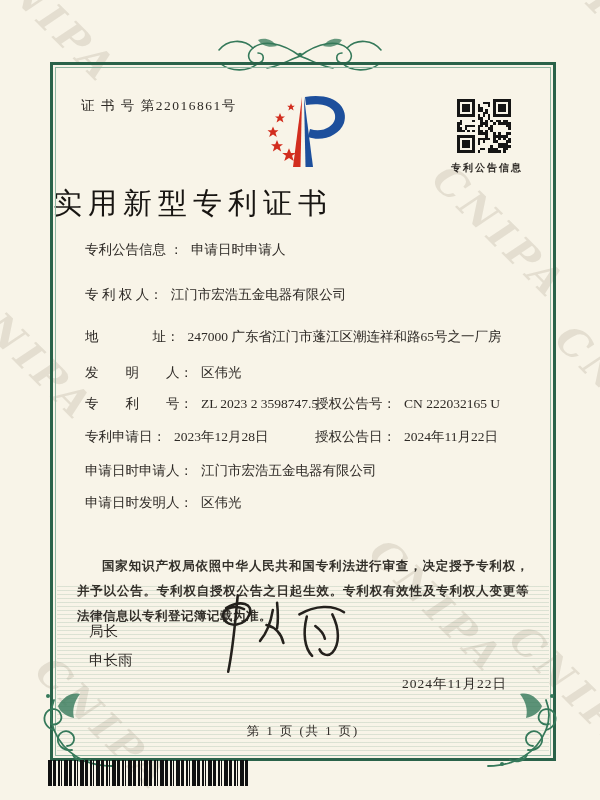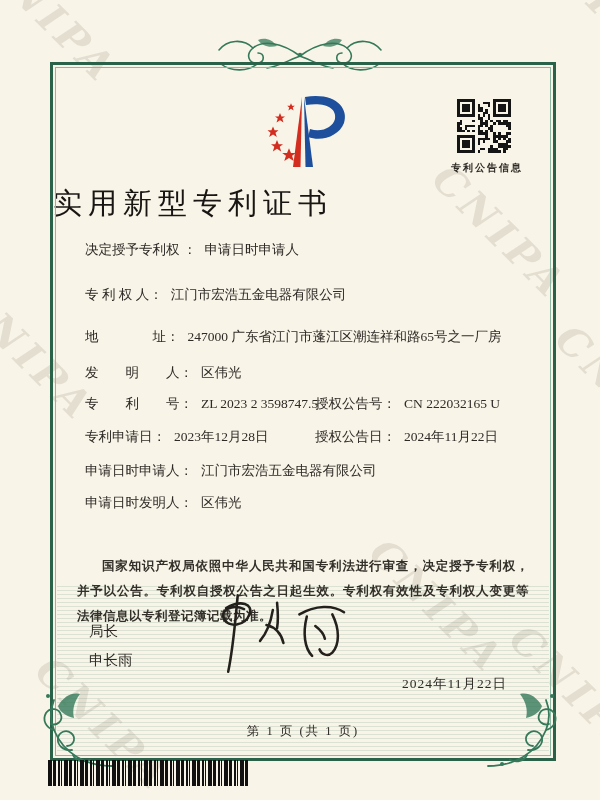--- a/index.html
+++ b/index.html
@@ -67,20 +67,21 @@
     </g>
     <path d="M62,12 c-5,-7 -13,-9 -19,-6 c4,6 11,8 19,6 z" fill="var(--ornament-green,#35795a)" opacity="0.75"></path>
     <path d="M108,12 c5,-7 13,-9 19,-6 c-4,6 -11,8 -19,6 z" fill="var(--ornament-green,#35795a)" opacity="0.75"></path>
     <circle cx="85" cy="21" r="2.2" fill="var(--ornament-green,#35795a)"></circle>
   </svg>
 
   <div class="frame">
 
     <div class="wave-band"></div>
 
+    <div class="cert-no">证 书 号 第22016861号</div>
 
     <svg class="logo" width="130" height="80" viewBox="0 0 130 80">
       <g fill="var(--logo-red,#d22d1e)">
         <path transform="translate(48,16) scale(0.38)" d="M0,-10 L2.9,-3.1 10,-3.1 4.5,1.2 6.9,9 0,4.5 -6.9,9 -4.5,1.2 -10,-3.1 -2.9,-3.1 Z"></path>
         <path transform="translate(37,27) scale(0.5)" d="M0,-10 L2.9,-3.1 10,-3.1 4.5,1.2 6.9,9 0,4.5 -6.9,9 -4.5,1.2 -10,-3.1 -2.9,-3.1 Z"></path>
         <path transform="translate(30,41) scale(0.55)" d="M0,-10 L2.9,-3.1 10,-3.1 4.5,1.2 6.9,9 0,4.5 -6.9,9 -4.5,1.2 -10,-3.1 -2.9,-3.1 Z"></path>
         <path transform="translate(34,55) scale(0.6)" d="M0,-10 L2.9,-3.1 10,-3.1 4.5,1.2 6.9,9 0,4.5 -6.9,9 -4.5,1.2 -10,-3.1 -2.9,-3.1 Z"></path>
         <path transform="translate(46,64) scale(0.68)" d="M0,-10 L2.9,-3.1 10,-3.1 4.5,1.2 6.9,9 0,4.5 -6.9,9 -4.5,1.2 -10,-3.1 -2.9,-3.1 Z"></path>
         <polygon points="59,6 50,76 57.5,76"></polygon>
       </g>
@@ -312,21 +313,21 @@
           <rect x="15" y="20" width="1" height="1"></rect>
           <rect x="16" y="20" width="1" height="1"></rect>
           <rect x="18" y="20" width="1" height="1"></rect>
         </svg>
       <div class="qr-caption">专利公告信息</div>
     </div>
 
     <h1 class="title">实用新型专利证书</h1>
 
     <div class="row" style="top:176px">
-      <span>决定授予专利权 ：</span><span class="val">申请日时申请人</span>
+      <span>专利公告信息 ：</span><span class="val">申请日时申请人</span>
     </div>
     <div class="row" style="top:221px">
       <span>专 利 权 人：</span><span class="val">江门市宏浩五金电器有限公司</span>
     </div>
     <div class="row" style="top:263px">
       <span>地　　　　址：</span><span class="val">247000 广东省江门市蓬江区潮连祥和路65号之一厂房</span>
     </div>
     <div class="row" style="top:299px">
       <span>发　　明　　人：</span><span class="val">区伟光</span>
     </div>

